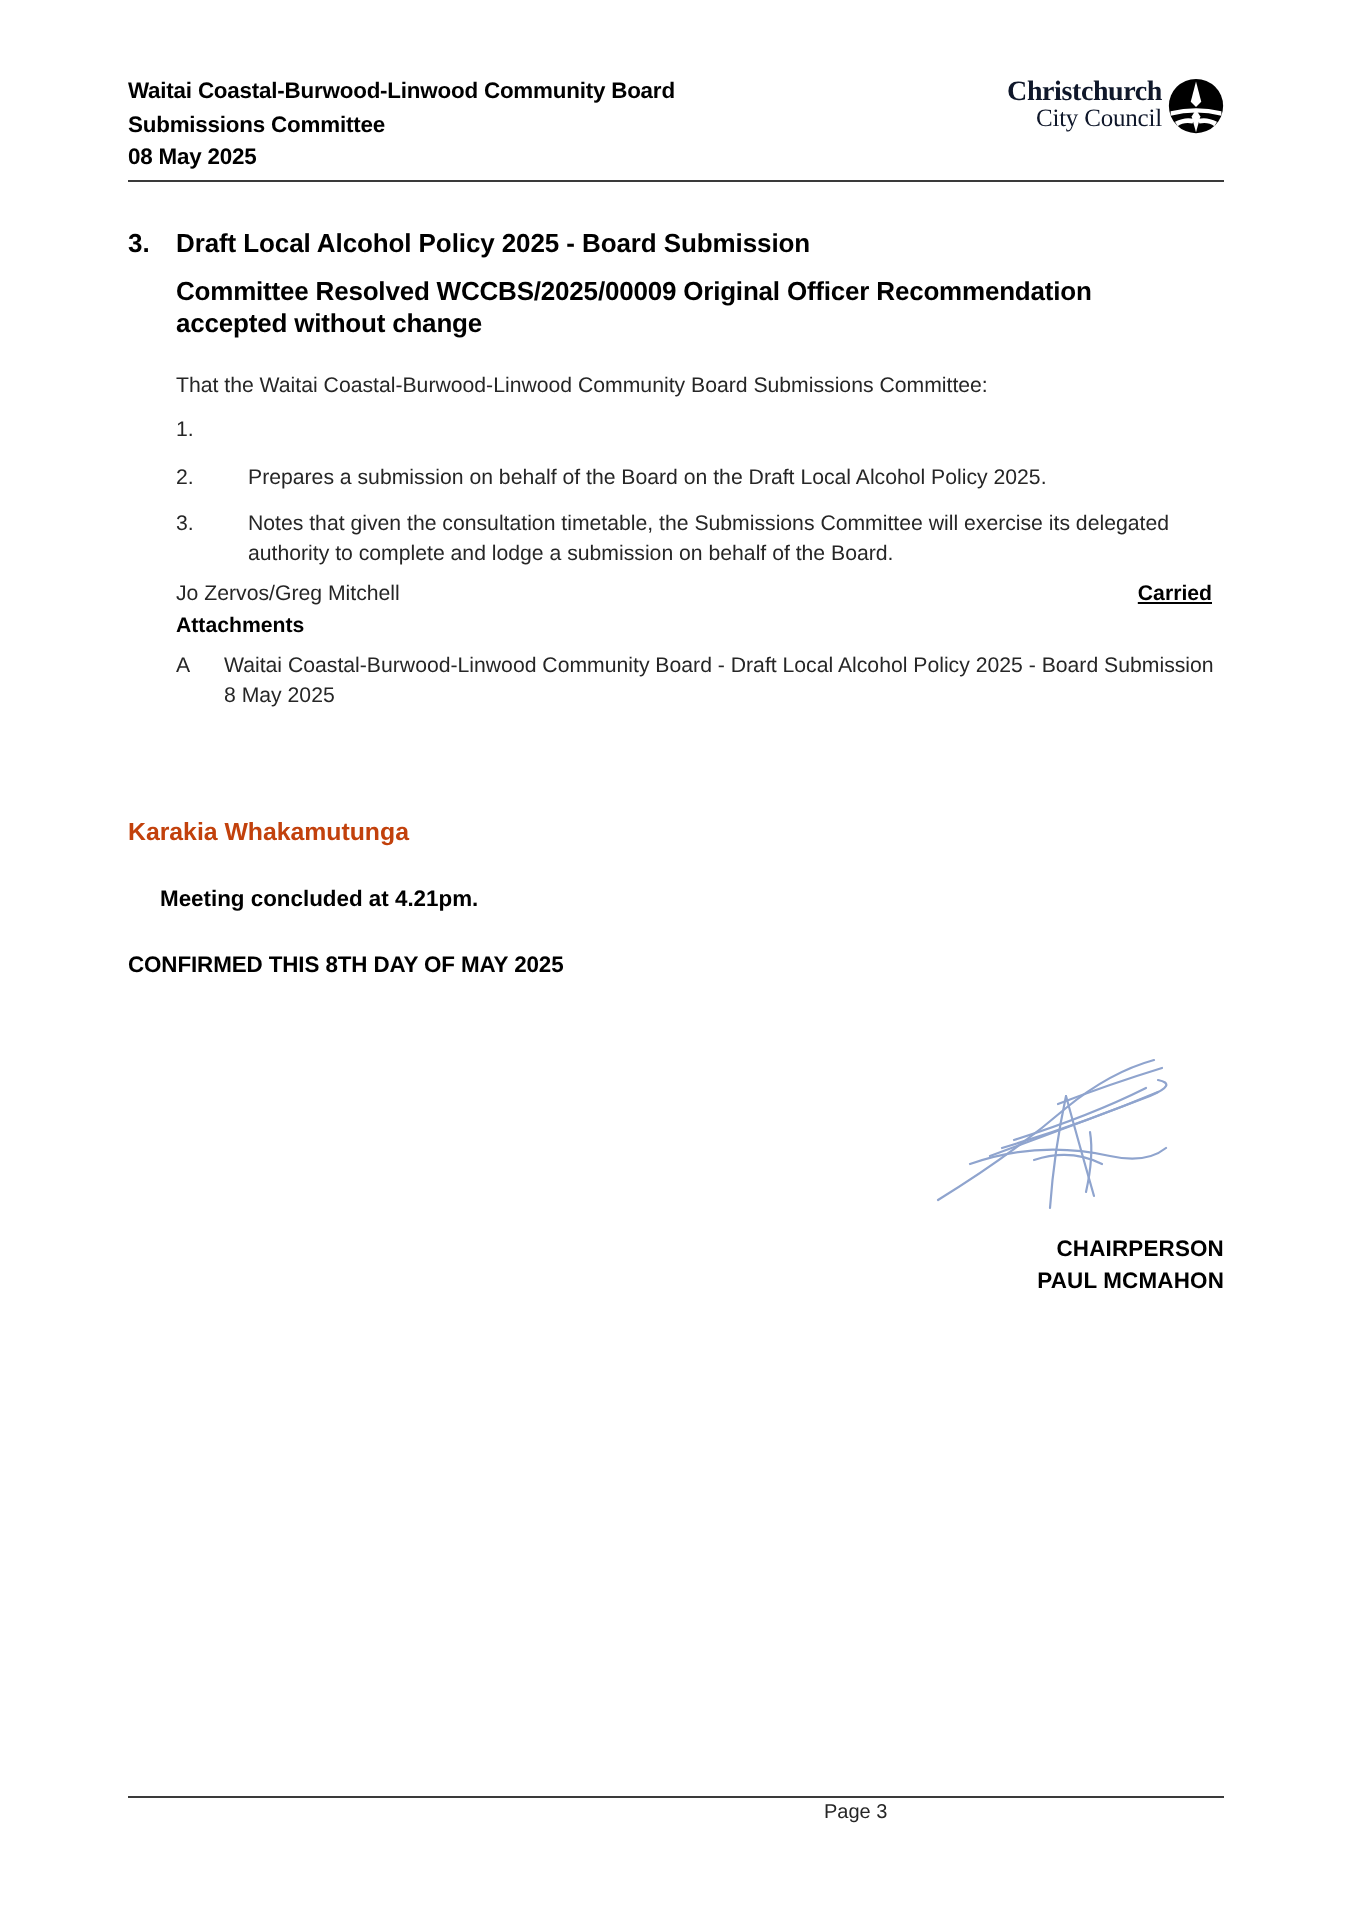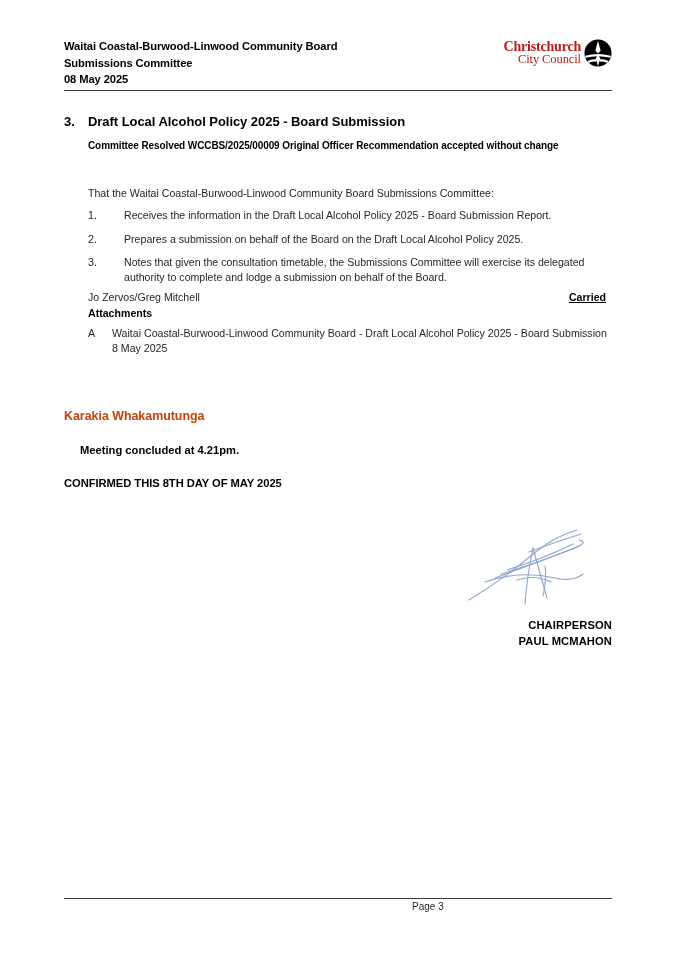--- a/index.html
+++ b/index.html
@@ -46,21 +46,21 @@
   .logo-block {
     display: flex;
     align-items: center;
     gap: 3px;
     padding-top: 1px;
   }
   .logo-text {
     text-align: right;
     line-height: 12.5px;
     font-family: "Liberation Serif", serif;
-    color: #b91c1c;
+    color: #0f172a;
   }
   .logo-line1 {
     font-size: 14px;
     font-weight: bold;
     letter-spacing: -0.2px;
     display: block;
   }
   .logo-line2 {
     font-size: 12.5px;
     font-weight: normal;
@@ -102,21 +102,21 @@
     font-weight: bold;
     color: #000;
     letter-spacing: -0.05px;
   }
 
   .resolution-line {
     position: absolute;
     left: 88px;
     top: 138px;
     width: 510px;
-    font-size: 10px;
+    font-size: 13px;
     font-weight: bold;
     line-height: 15.5px;
     color: #000;
     letter-spacing: -0.1px;
   }
 
   
   .body-intro {
     position: absolute;
     left: 88px;
@@ -306,21 +306,20 @@
     <div class="item-title">Draft Local Alcohol Policy 2025 - Board Submission</div>
   </div>
 
   <div class="resolution-line">Committee Resolved WCCBS/2025/00009 Original Officer Recommendation accepted without change</div>
 
   <div class="body-intro">That the Waitai Coastal-Burwood-Linwood Community Board Submissions Committee:</div>
 
   <div class="numbered-list">
     <div class="numbered-row">
       <div class="numbered-marker">1.</div>
-      <div class="numbered-text">Receives the information in the Draft Local Alcohol Policy 2025 - Board Submission Report.</div>
     </div>
     <div class="numbered-row">
       <div class="numbered-marker">2.</div>
       <div class="numbered-text">Prepares a submission on behalf of the Board on the Draft Local Alcohol Policy 2025.</div>
     </div>
     <div class="numbered-row">
       <div class="numbered-marker">3.</div>
       <div class="numbered-text">Notes that given the consultation timetable, the Submissions Committee will exercise its delegated authority to complete and lodge a submission on behalf of the Board.</div>
     </div>
   </div>

